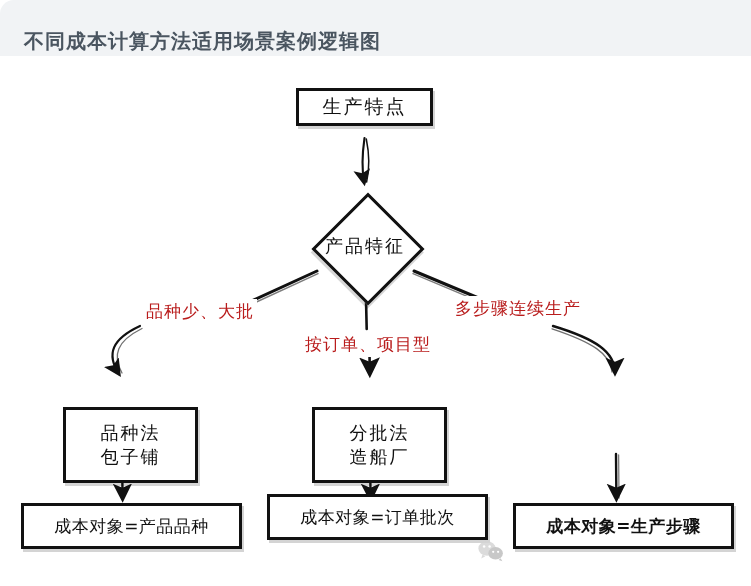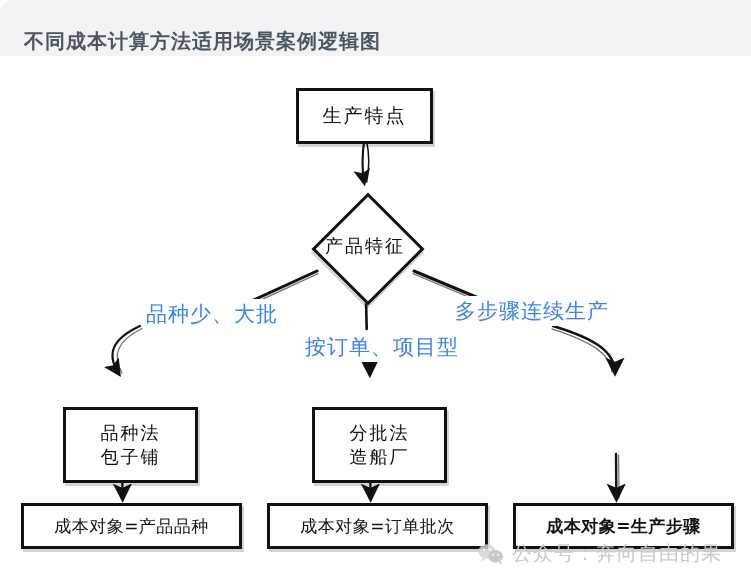--- a/index.html
+++ b/index.html
@@ -76,21 +76,21 @@
     box-shadow: 2px 3px 0 rgba(0,0,0,0.17);
   }
   .boxnode .line {
     line-height: 1.32;
     white-space: nowrap;
   }
   #node-top {
     left: 296px;
     top: 32px;
     width: 137px;
-    height: 56px;
+    height: 38px;
     font-size: 19px;
     letter-spacing: 2px;
   }
   .method {
     width: 135px;
     height: 76px;
     font-size: 18px;
     letter-spacing: 2px;
     margin-top: 29px;
   }
@@ -98,21 +98,21 @@
   #node-m2 { left: 312px; top: 322px; align-items: center; }
   #node-m3 { left: 557px; top: 322px; }
 
   .result {
     width: 221px;
     height: 46px;
     font-size: 17px;
     letter-spacing: 0.5px;
   }
   #node-r1 { left: 21px;  top: 447px; }
-  #node-r2 { left: 267px; top: 447px; text-align: right; }
+  #node-r2 { left: 267px; top: 438px; text-align: right; }
   #node-r3 { left: 513px; top: 447px; font-weight: bold; }
 
   
   #node-diamond {
     left: 294px;
     top: 138px;
     width: 142px;
     height: 104px;
     background: transparent;
     box-shadow: none;
@@ -133,23 +133,23 @@
   #node-diamond .dlabel {
     position: relative;
     z-index: 2;
     font-size: 18px;
     letter-spacing: 2px;
     white-space: nowrap;
   }
   
   .edge-label {
     position: absolute;
-    color: #3b82f6;
-    font-family: "DejaVu Sans", "Liberation Sans", sans-serif;
-    font-size: 21px;
+    color: #b91c1c;
+    font-family: "DejaVu Sans", "Liberation Sans", sans-serif;
+    font-size: 17px;
     letter-spacing: 1px;
     white-space: nowrap;
     background: #ffffff;
     padding: 1px 3px;
     z-index: 4;
   }
   #label-left   { left: 143px; top: 243px; }
   #label-mid    { left: 302px; top: 276px; }
   #label-right  { left: 452px; top: 240px; }
 
@@ -271,17 +271,16 @@
       <svg class="wechat-ic" width="26" height="22" viewBox="0 0 26 22" xmlns="http://www.w3.org/2000/svg">
         <ellipse cx="9" cy="8.5" rx="8.6" ry="7.3" fill="#d4d4d4"></ellipse>
         <path d="M4.5,14.5 L3.2,18.4 L7.4,16.2 Z" fill="#d4d4d4"></path>
         <circle cx="6.1" cy="6.6" r="1.25" fill="#ffffff"></circle>
         <circle cx="11.6" cy="6.6" r="1.25" fill="#ffffff"></circle>
         <ellipse cx="17.6" cy="13.3" rx="7.3" ry="6.2" fill="#bdbdbd"></ellipse>
         <path d="M22.6,18.2 L24.4,21.3 L20.6,19.9 Z" fill="#bdbdbd"></path>
         <circle cx="15.2" cy="11.8" r="1.1" fill="#ffffff"></circle>
         <circle cx="20.1" cy="11.8" r="1.1" fill="#ffffff"></circle>
       </svg>
-      <span class="wm-text">公众号：奔向自由的果</span>
     </div>
 
   </div>
 </div>
 
 </body></html>

